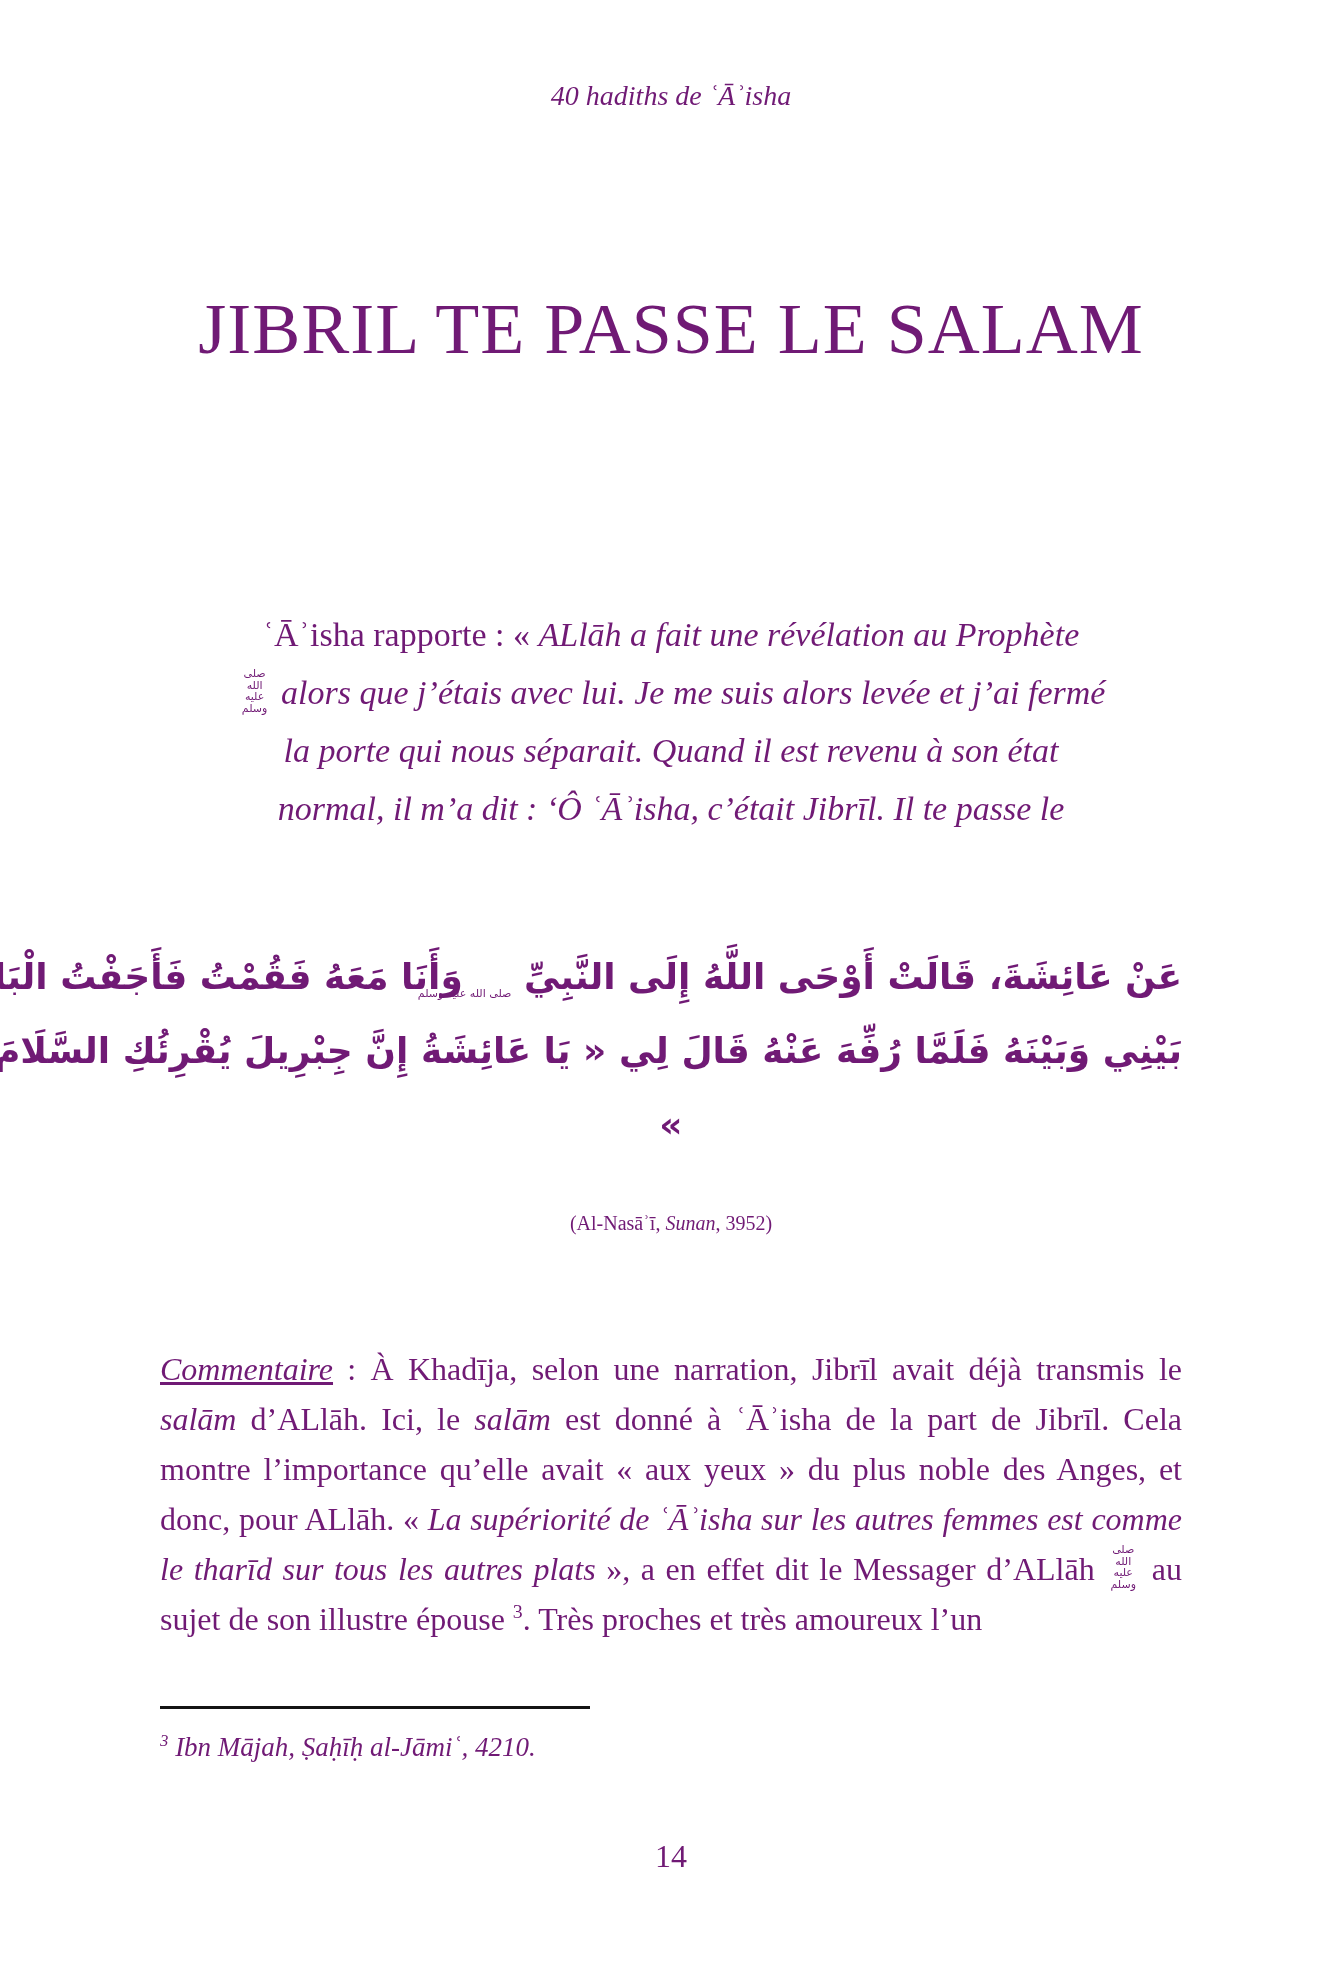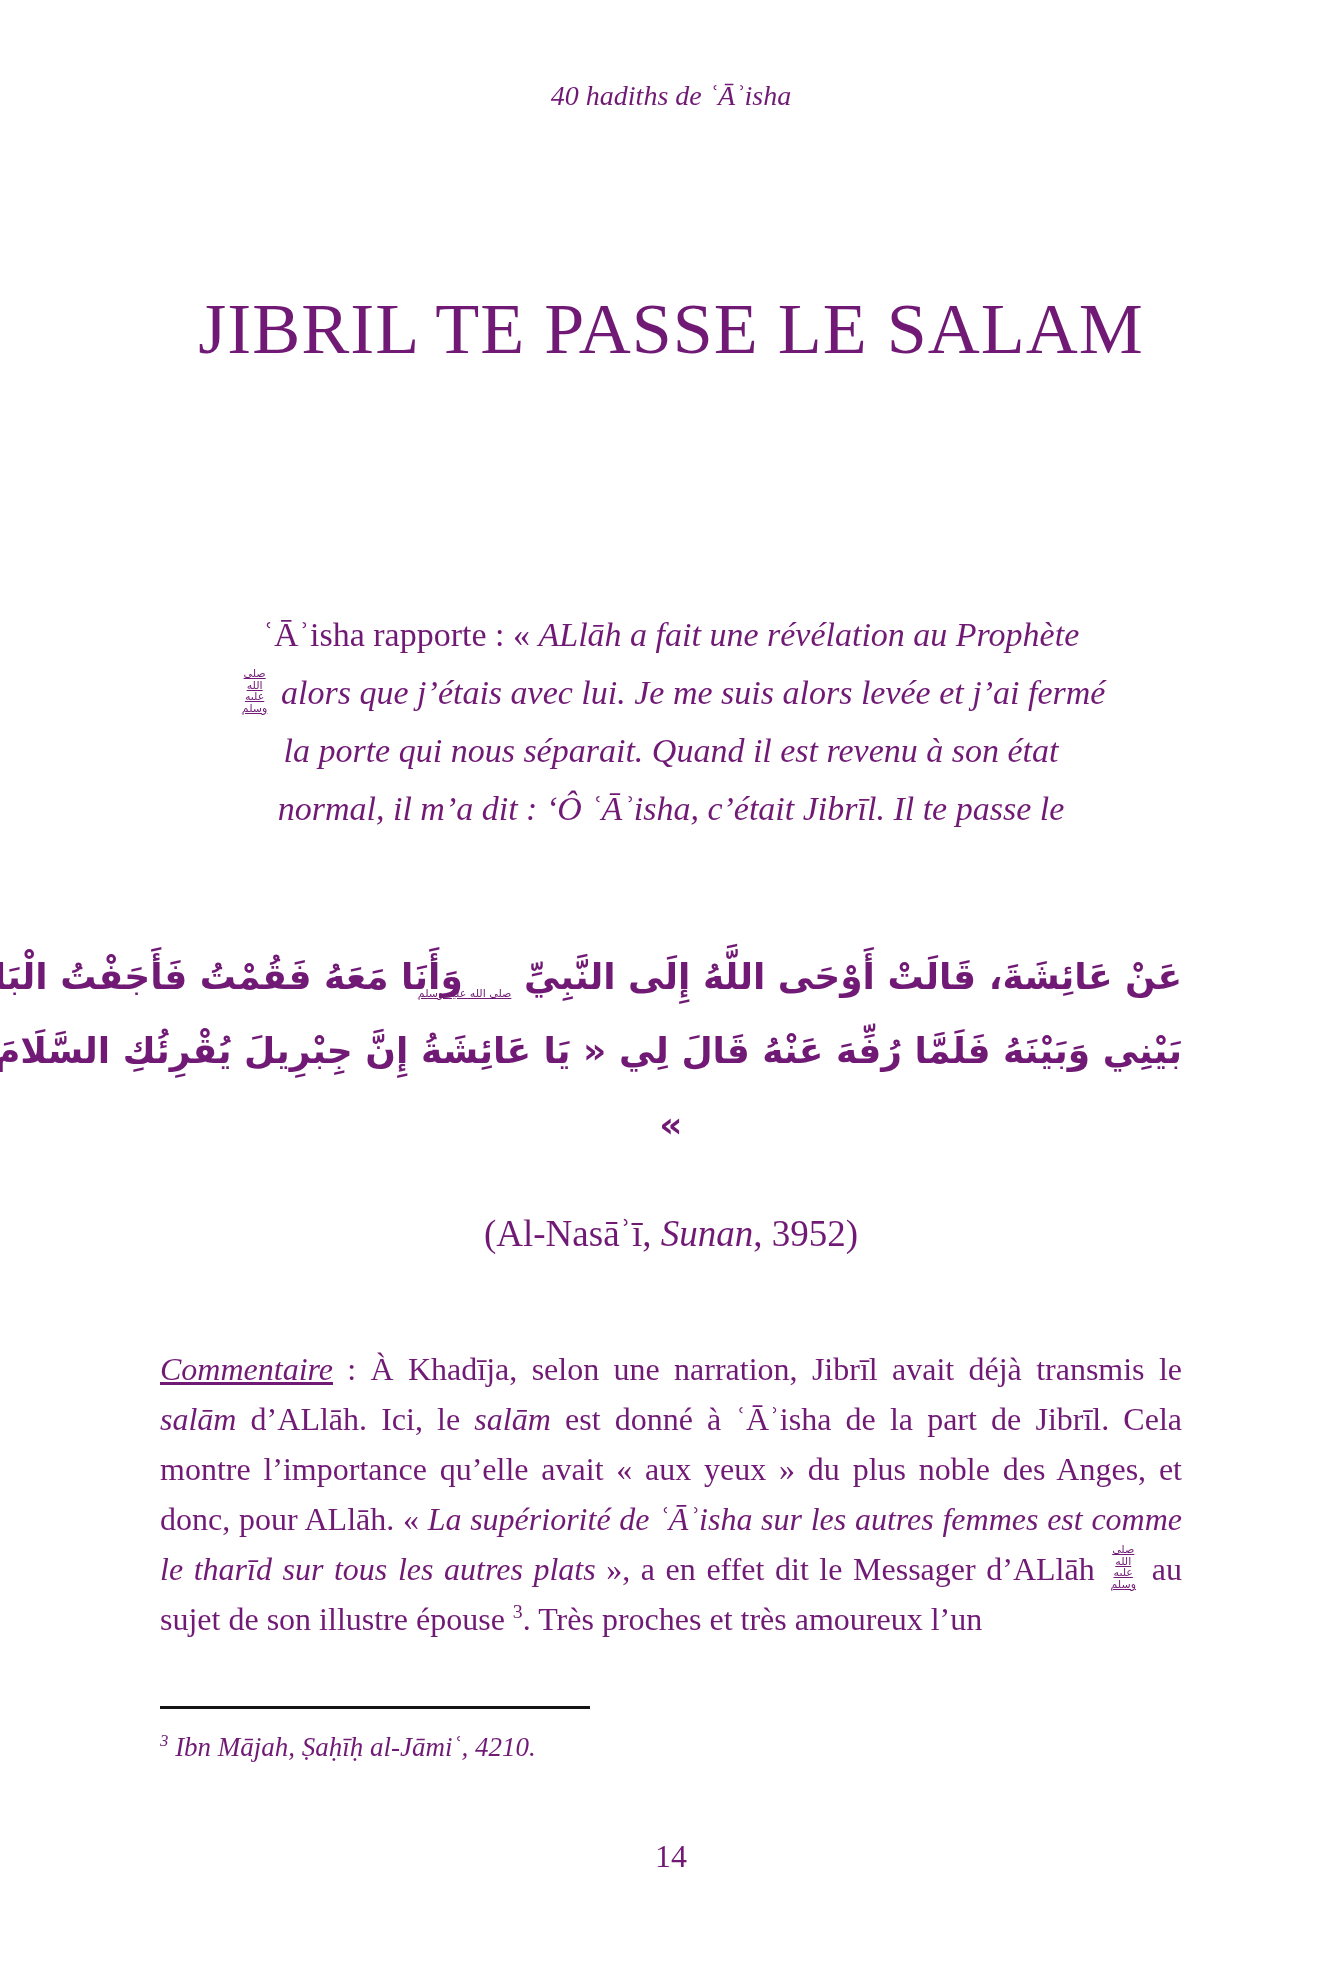--- a/index.html
+++ b/index.html
@@ -12,30 +12,30 @@
   }
   .block{position:absolute;left:160px;right:156px;}
   .running-header{top:80px;text-align:center;font-style:italic;font-size:28px;}
   .chapter-title{top:288px;text-align:center;font-size:72px;letter-spacing:1px;white-space:nowrap;}
   .quote{top:606px;text-align:center;font-size:34px;line-height:58px;}
   .quote .it{font-style:italic;}
   .saw{
     display:inline-block;width:36px;
     font-size:11px;line-height:1.05;text-align:center;
     font-family:"DejaVu Sans",sans-serif;font-style:normal;font-weight:normal;
-    vertical-align:-8px;word-break:break-word;direction:rtl;text-decoration:underline;
+    vertical-align:-8px;word-break:break-word;direction:rtl;
   }
   .arabic{
     top:940px;direction:rtl;text-align:center;
     font-family:"DejaVu Sans",sans-serif;font-weight:bold;
     font-size:36px;line-height:74px;
   }
   .arabic .ar-line{white-space:nowrap;}
   .arabic .ar-close{direction:ltr;}
-  .citation{top:1212px;text-align:center;font-size:37px;}
+  .citation{top:1212px;text-align:center;font-size:20px;}
   .citation .it{font-style:italic;}
   .commentary{top:1344px;font-size:32px;line-height:50px;text-align:justify;}
   .commentary .label{font-style:italic;text-decoration:underline;}
   .commentary .it{font-style:italic;}
   sup{font-size:0.62em;line-height:0;}
   .footnote-rule{position:absolute;left:160px;top:1706px;width:430px;height:3px;background:#141414;}
   .footnote{top:1732px;font-style:italic;font-size:27px;}
   .page-number{top:1838px;text-align:center;font-size:32px;}
 </style>
 </head>

